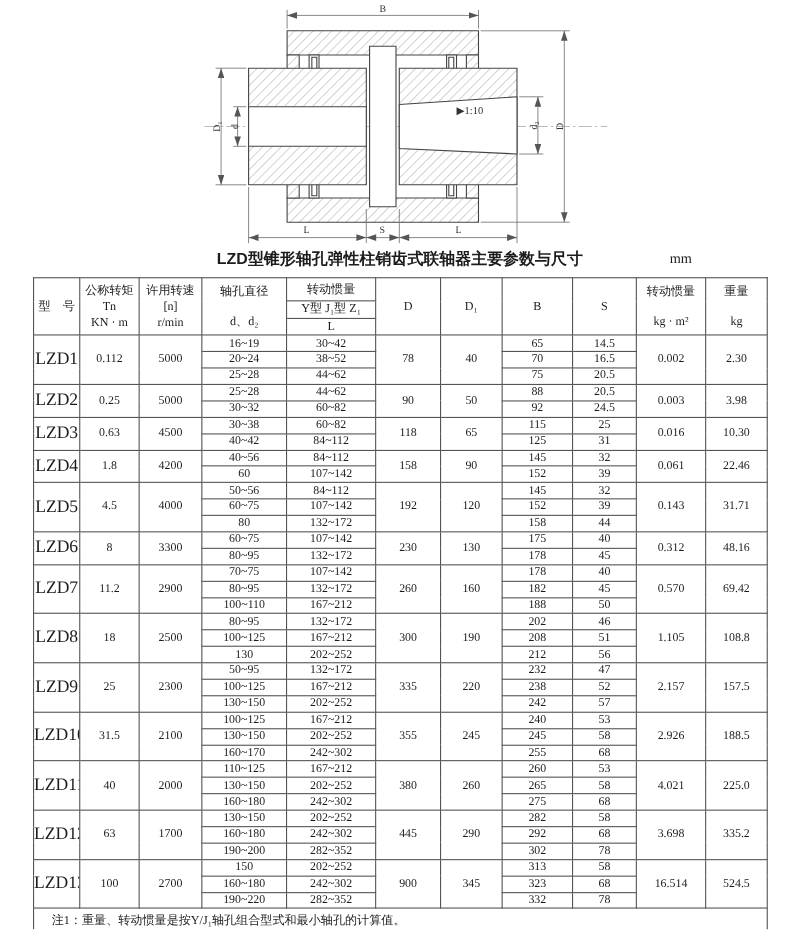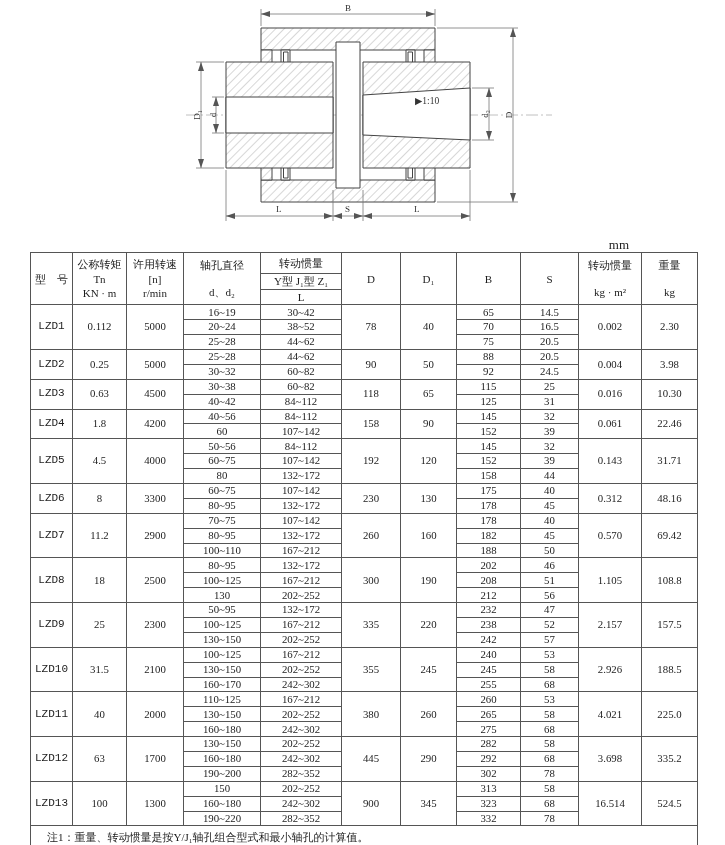--- a/index.html
+++ b/index.html
@@ -3,32 +3,32 @@
 <meta charset="utf-8">
 <style>
   html,body{margin:0;padding:0;background:#fff;}
   .sheet{position:relative;width:725px;height:845px;background:#fff;color:#1c1c1c;
          font-family:"Liberation Serif",serif;overflow:hidden;}
   
   .drawing{position:absolute;left:168px;top:0;width:400px;height:230px;}
   
   .title-row{position:absolute;top:226px;left:30px;width:667px;text-align:center;
              font-family:"Liberation Sans",sans-serif;font-weight:bold;font-size:14.5px;}
-  .title-row .unit{position:absolute;right:68px;top:11px;font-weight:normal;
+  .title-row .unit{position:absolute;right:68px;top:1px;font-weight:normal;
                    font-family:"Liberation Serif",serif;font-size:13px;}
   
   table.params{position:absolute;left:30px;top:252px;width:667px;border-collapse:collapse;
                table-layout:fixed;}
   table.params th,table.params td{border:1px solid #555;text-align:center;vertical-align:middle;
                padding:0;font-weight:normal;}
   thead th{font-size:11px;line-height:1.3;}
   thead .r1{height:21px;} thead .r2{height:16px;} thead .r3{height:15px;}
   .hgap{display:block;margin-top:13px;}
   tbody td{font-size:10.8px;height:13.9px;line-height:1.05;overflow:hidden;white-space:nowrap;}
-  td.model-cell{font-size:11px;font-family:Liberation Mono, monospace;}
+  td.model-cell{font-size:16px;}
   tfoot td.notes{text-align:left;font-size:11px;line-height:1.55;padding:3px 4px 4px 16px;}
   
   .drawing line,.drawing rect,.drawing polygon,.drawing path{vector-effect:non-scaling-stroke;}
   .drawing text{font-family:"Liberation Serif",serif;fill:#333;}
 </style>
 </head>
 <body>
 
 <div class="sheet">
 
@@ -122,20 +122,21 @@
     <text x="317" y="117" font-size="9" text-anchor="middle" transform="rotate(-90 317 114)">d₂</text>
     <g stroke="#777" stroke-width="0.8">
       <line x1="269" y1="28" x2="350" y2="28"></line>
       <line x1="269" y1="202" x2="350" y2="202"></line>
       <line x1="345" y1="28" x2="345" y2="202" marker-start="url(#arS)" marker-end="url(#arE)"></line>
     </g>
     <text x="341" y="118" font-size="9" text-anchor="middle" transform="rotate(-90 341 115)">D</text>
   </svg>
 
   <div class="title-row">
+    <span>LZD型锥形轴孔弹性柱销齿式联轴器主要参数与尺寸</span>
     <span class="unit">mm</span>
   </div>
 
   <table class="params">
     <colgroup>
       <col style="width:42px">
         <col style="width:54px">
         <col style="width:57px">
       <col style="width:77px">
         <col style="width:81px">
@@ -229,21 +230,21 @@
         <tr>
           <td rowspan="2" class="model-cell">LZD2</td>
           <td rowspan="2">0.25</td>
           <td rowspan="2">5000</td>
           <td>25~28</td>
           <td>44~62</td>
           <td rowspan="2">90</td>
           <td rowspan="2">50</td>
           <td>88</td>
           <td>20.5</td>
-          <td rowspan="2">0.004</td>
+          <td rowspan="2">0.003</td>
           <td rowspan="2">3.98</td>
         </tr>
         <tr>
           <td>30~32</td>
           <td>60~82</td>
           <td>92</td>
           <td>24.5</td>
         </tr>
         <tr>
           <td rowspan="2" class="model-cell">LZD3</td>
@@ -473,21 +474,21 @@
         </tr>
         <tr>
           <td>190~200</td>
           <td>282~352</td>
           <td>302</td>
           <td>78</td>
         </tr>
         <tr>
           <td rowspan="3" class="model-cell">LZD13</td>
           <td rowspan="3">100</td>
-          <td rowspan="3">1300</td>
+          <td rowspan="3">2700</td>
           <td>150</td>
           <td>202~252</td>
           <td rowspan="3">900</td>
           <td rowspan="3">345</td>
           <td>313</td>
           <td>58</td>
           <td rowspan="3">16.514</td>
           <td rowspan="3">524.5</td>
         </tr>
         <tr>

